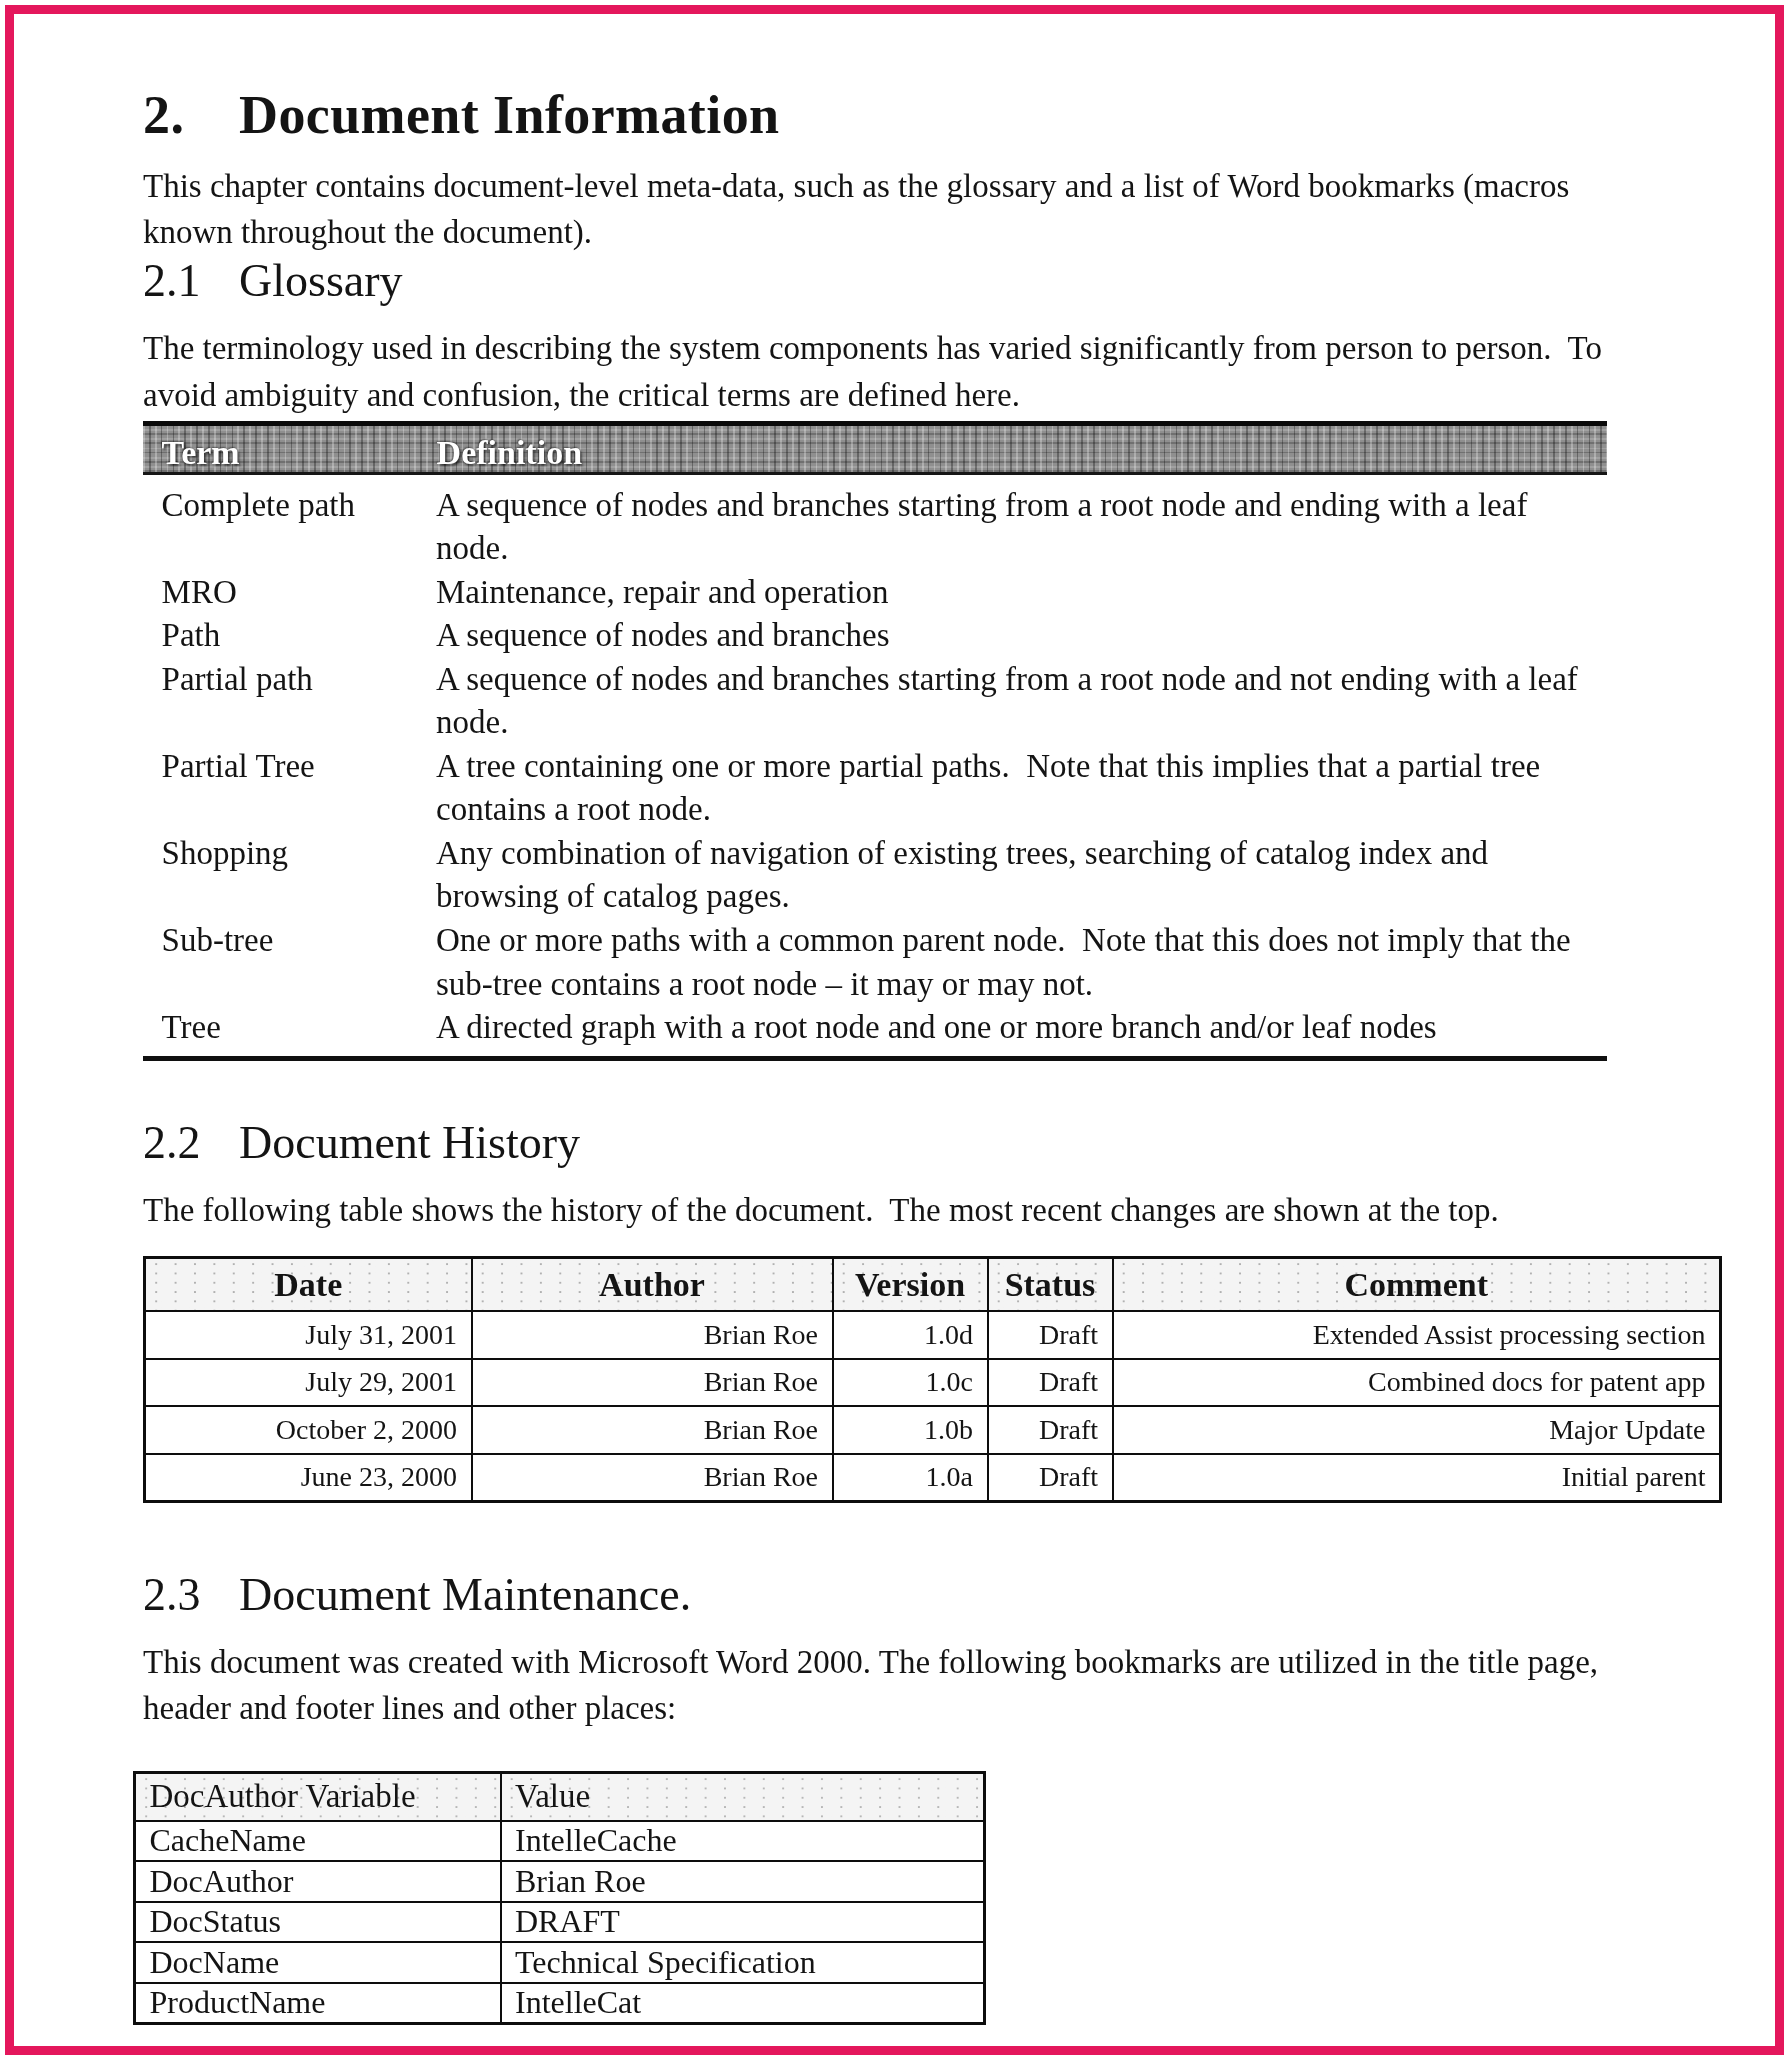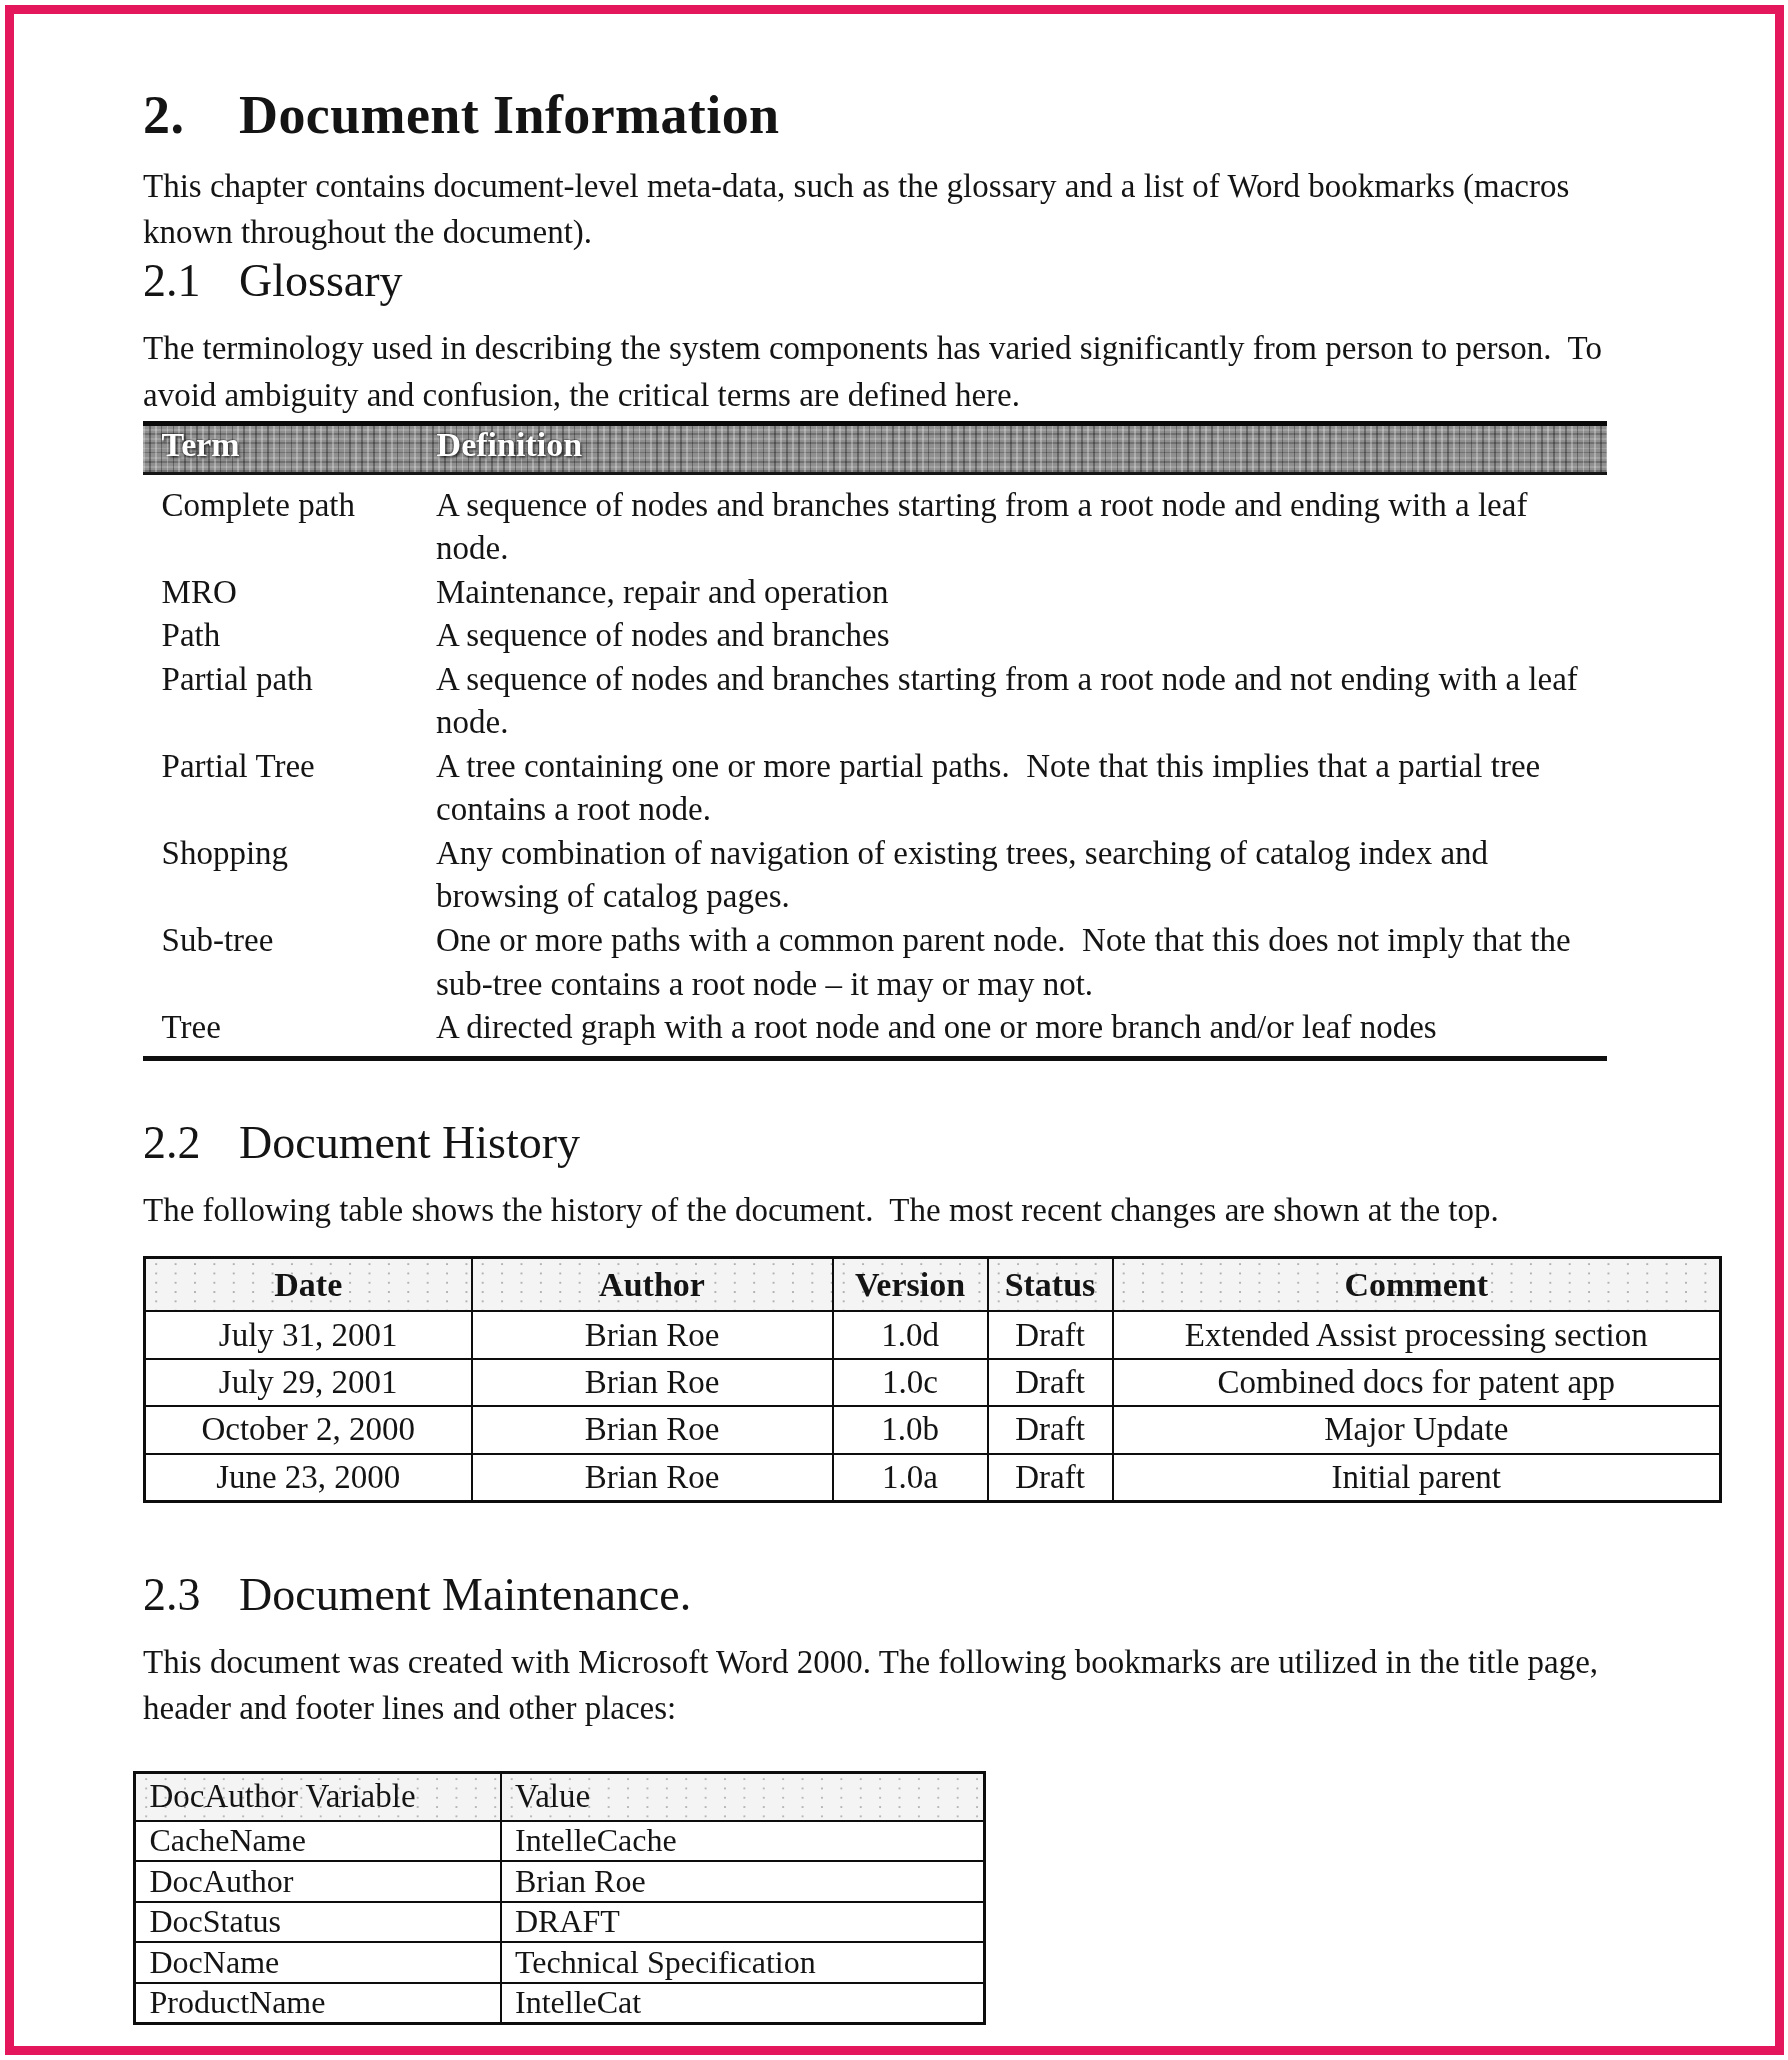--- a/index.html
+++ b/index.html
@@ -45,21 +45,21 @@
   }
   .mb-intro{margin-bottom:46px;}
   .mt-s21{margin-top:0px;}
   
   .gloss-table{
     width:1464px;
     margin-top:3.4px;
   }
   .gloss-head{
     display:flex;
-    align-items:flex-start;
+    align-items:flex-end;
     height:46px;
     border-top:5.9px solid #0a0a0a;
     border-bottom:3.4px solid #161616;
     background-color:#8f8f8f;
     background-image:
       repeating-linear-gradient(90deg, rgba(255,255,255,.28) 0 1.7px, transparent 1.7px 5.9px, rgba(0,0,0,.30) 5.9px 7.6px, transparent 7.6px 11.8px),
       repeating-linear-gradient(0deg, rgba(0,0,0,.22) 0 1.7px, transparent 1.7px 4.2px, rgba(255,255,255,.16) 4.2px 5.9px, transparent 5.9px 9.3px);
     color:#ffffff;
     font-weight:700;
     font-size:34px;
@@ -97,23 +97,23 @@
     text-align:center;
     background-color:#f4f4f4;
     background-image:
       radial-gradient(rgba(90,90,90,.55) 1px, transparent 1.4px),
       radial-gradient(rgba(150,150,150,.45) 0.8px, transparent 1.2px);
     background-size:19.4px 9.3px,14.3px 5.9px;
     background-position:0 0,7.6px 3.4px;
   }
   .hist-table td{
     height:42px;
-    font-size:33px;
+    font-size:28px;
     padding:1.7px 13.5px;
-    text-align:center;
+    text-align:right;
   }
   .col-date{width:327px;}
   .col-author{width:361px;}
   .col-version{width:155px;}
   .col-status{width:125px;}
   .col-comment{width:auto;}
   .bm-table{
     width:853px;
     margin-top:40px;
     margin-left:-10px;

